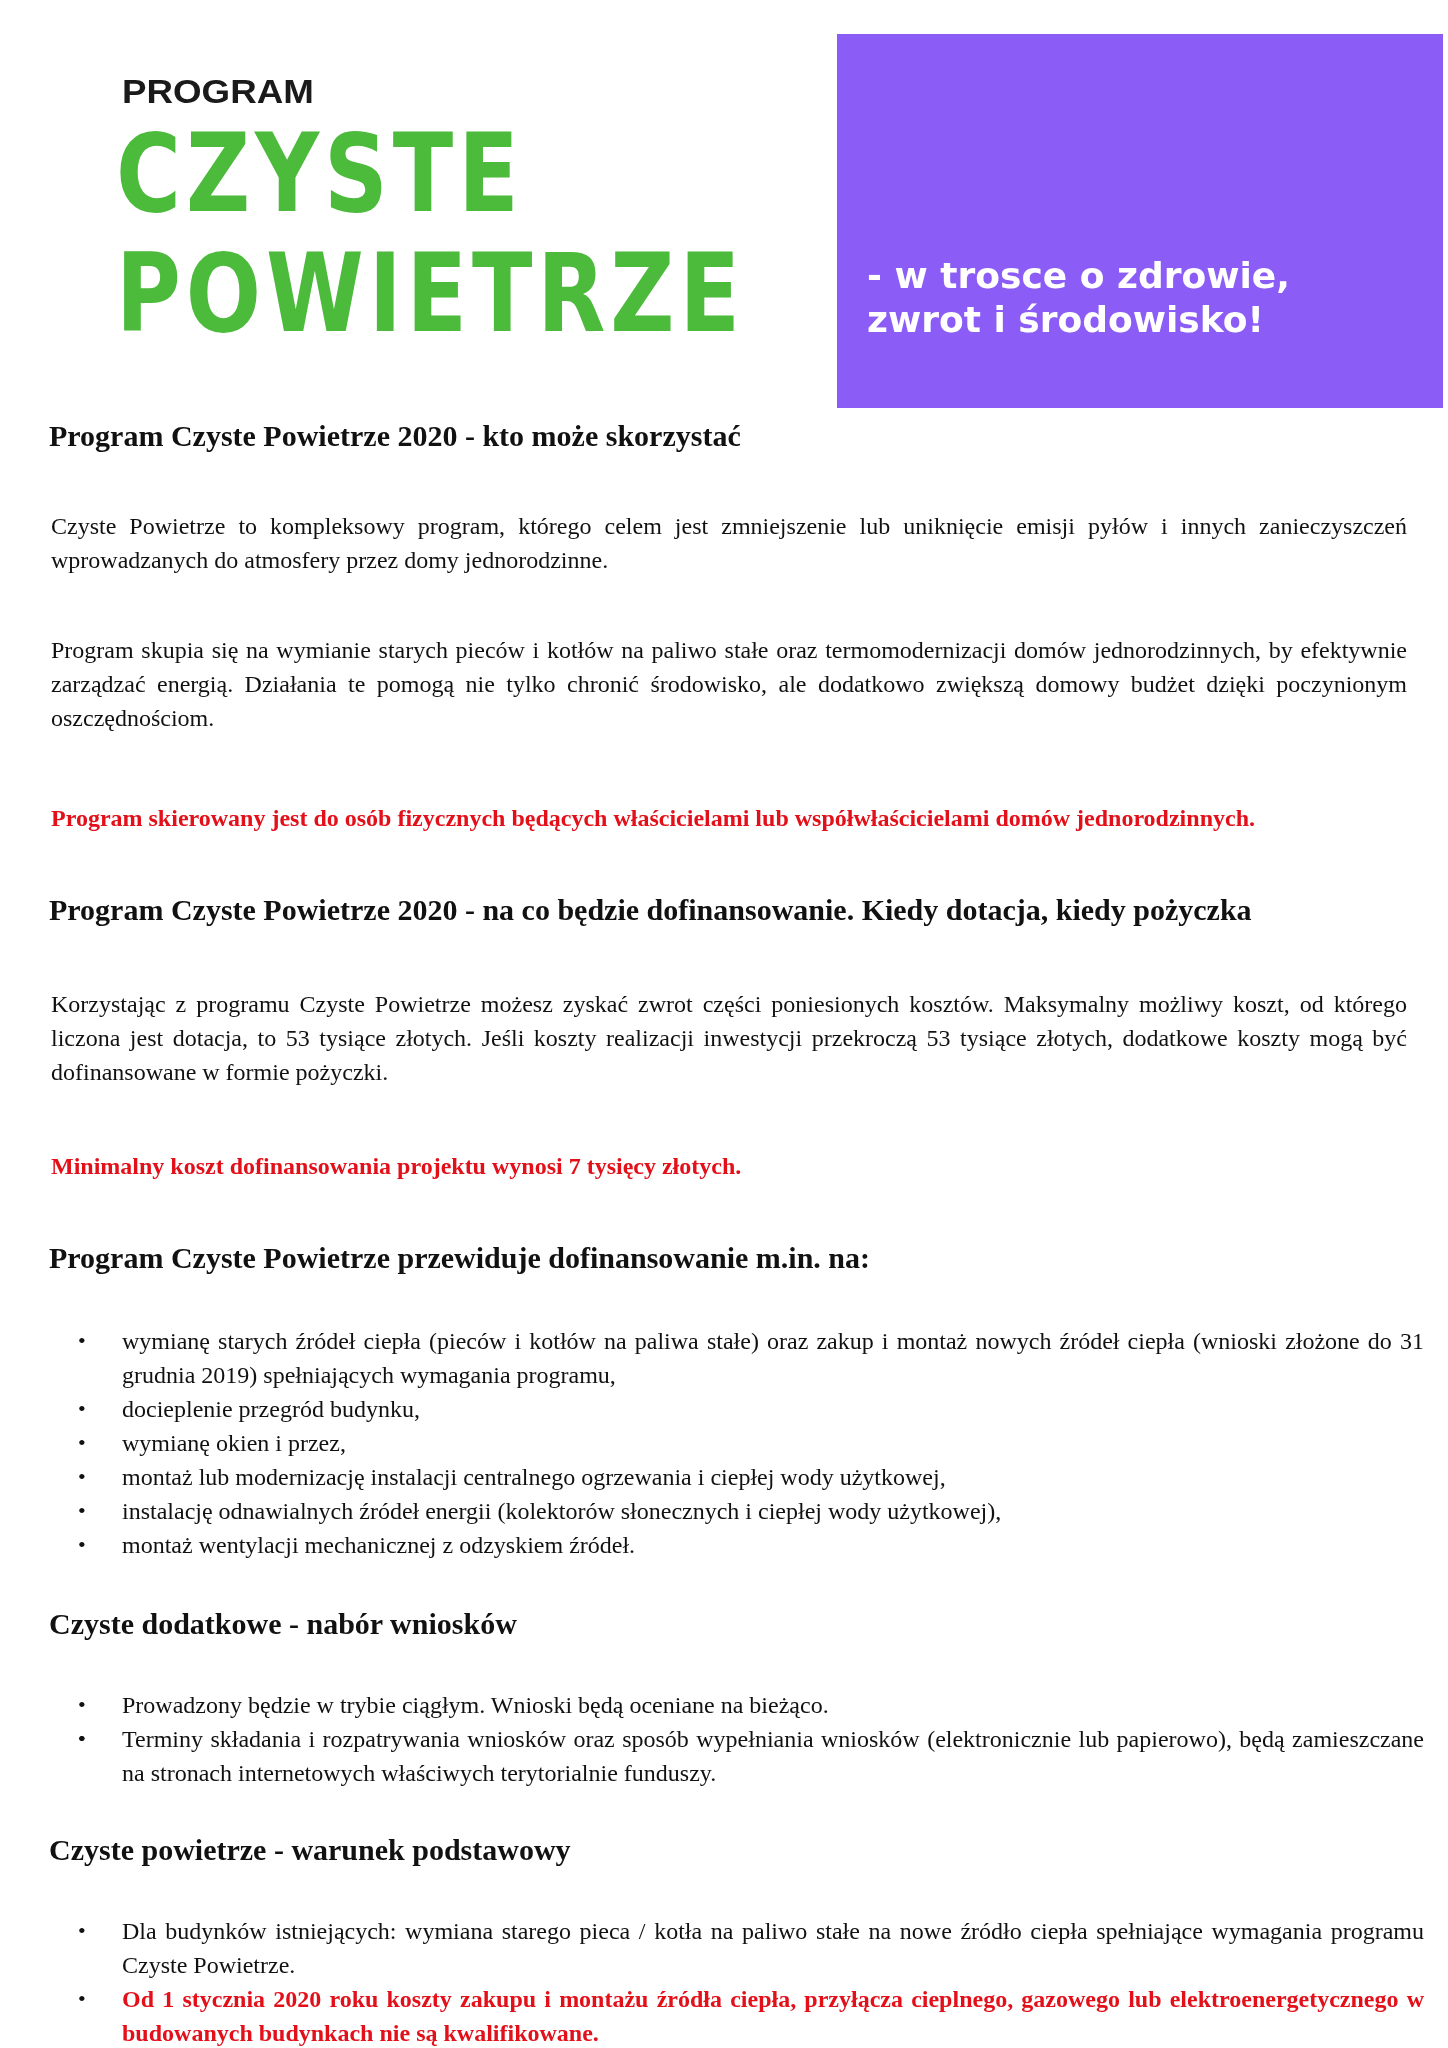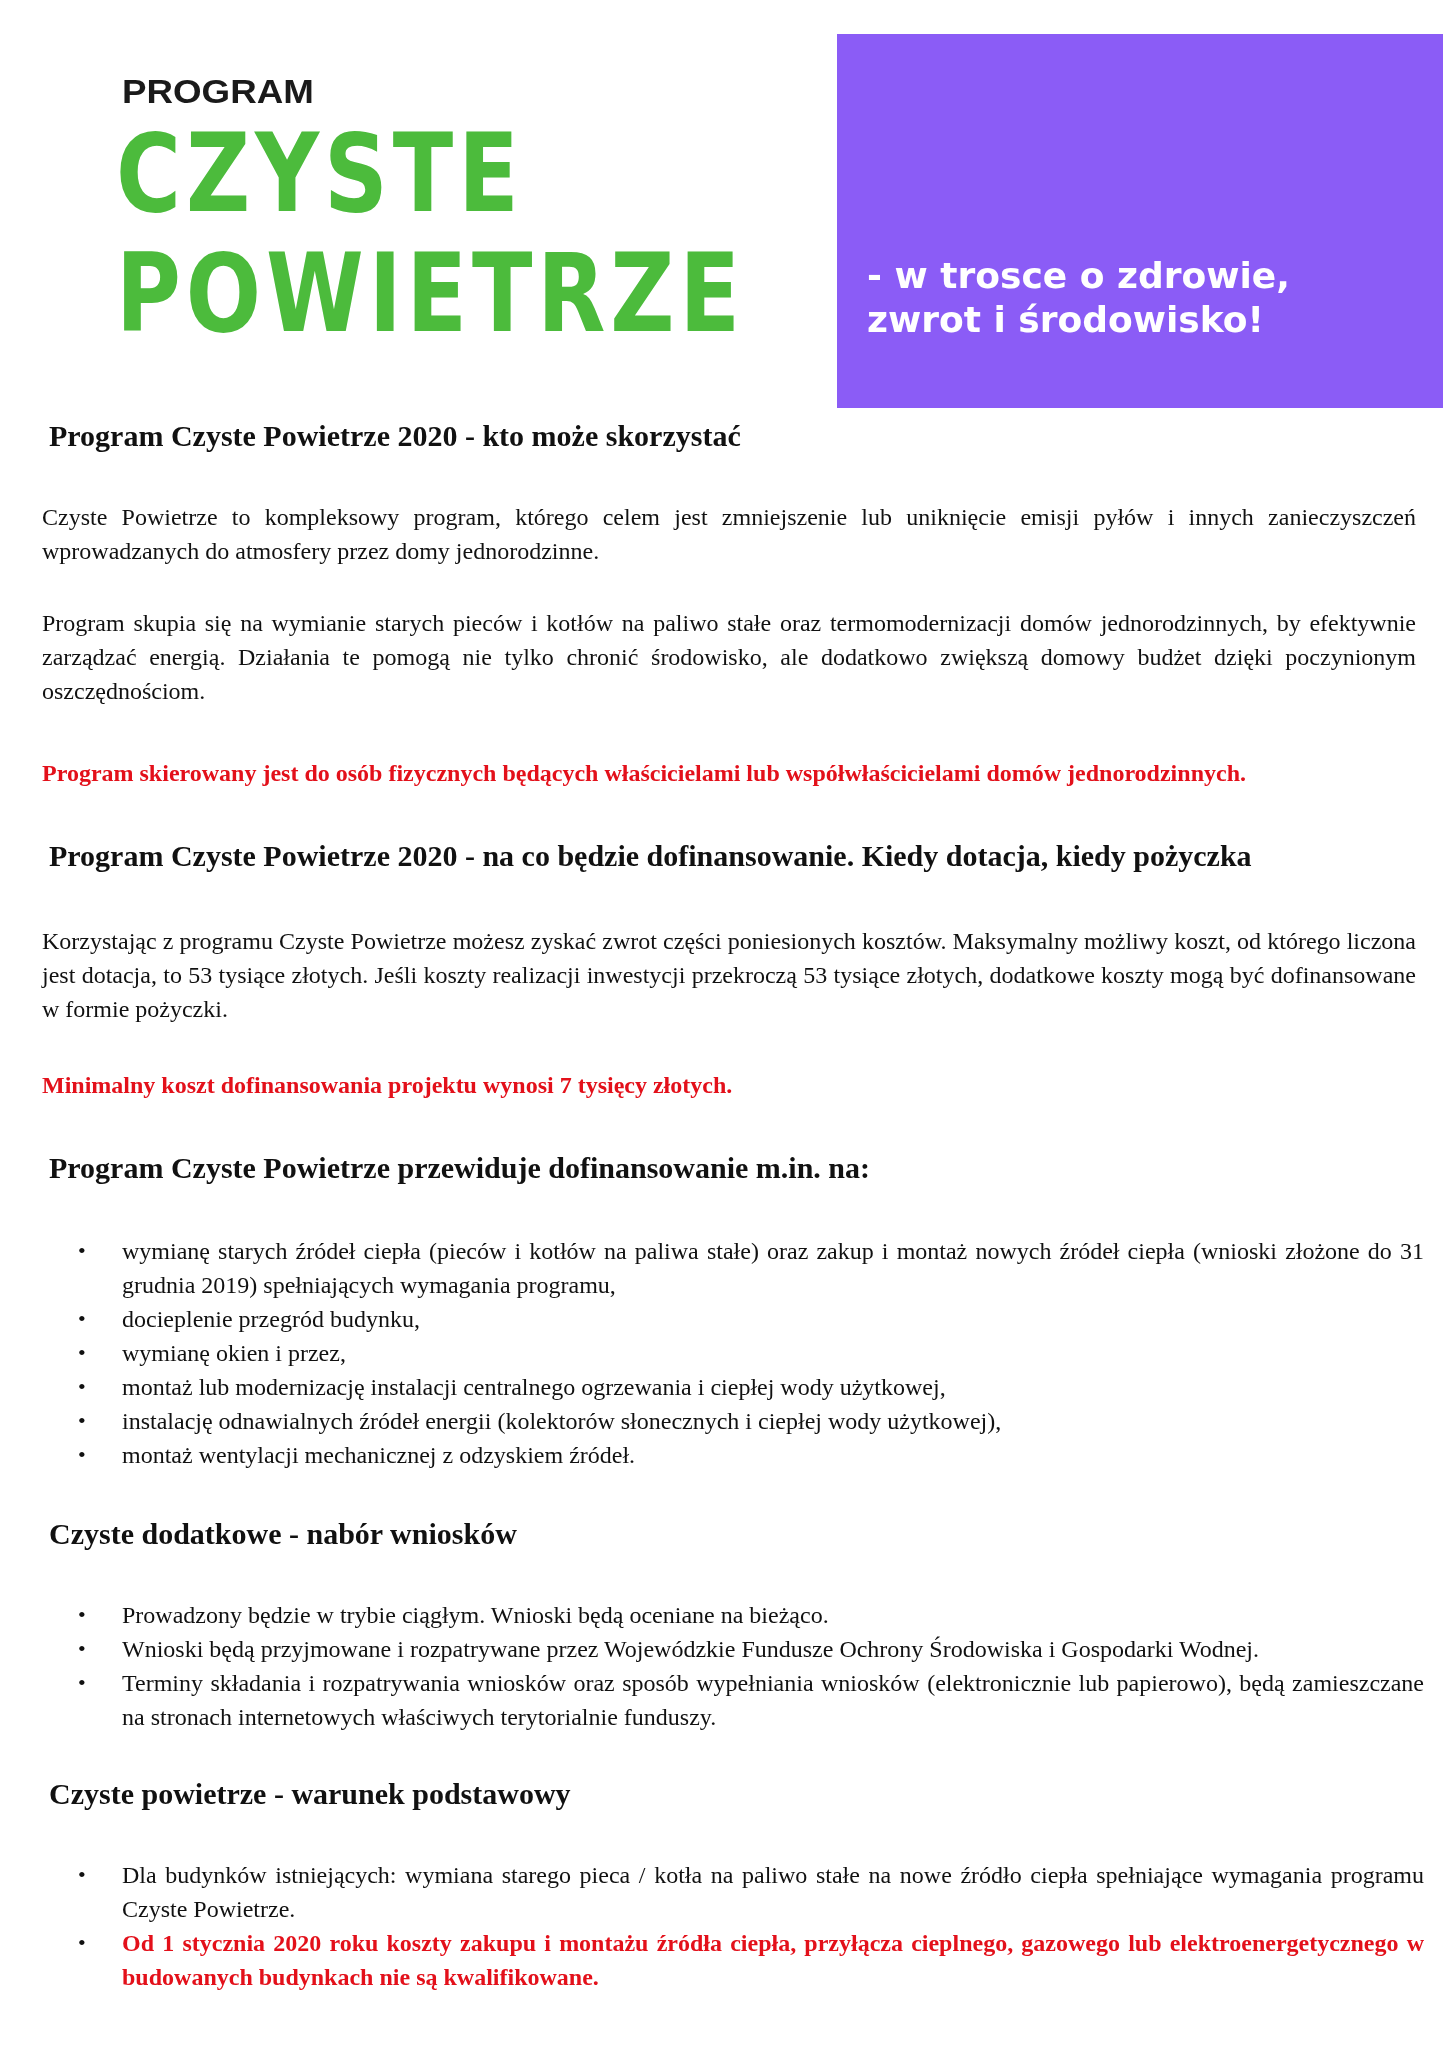--- a/index.html
+++ b/index.html
@@ -73,21 +73,21 @@
     }
     h2 {
       font-family: "Liberation Serif", "DejaVu Serif", serif;
       font-weight: 700;
       font-size: 30px;
       line-height: 38px;
       margin: 15px;
       color: #111111;
     }
     p {
-      margin: 8px;
+      margin: 17px;
       font-size: 24px;
       line-height: 34px;
       text-align: justify;
     }
     .red {
       color: #e3101a;
       font-weight: 700;
     }
     ul {
       margin: 0;
@@ -168,21 +168,21 @@
     </ul>
   </section>
 
   <div class="gap-ul-h" style="height:28px"></div>
 
   <section>
     <h2>Czyste dodatkowe - nabór wniosków</h2>
     <div class="gap-h-ul" style="height:30px"></div>
     <ul>
       <li><span class="bullet">•</span><span>Prowadzony będzie w trybie ciągłym. Wnioski będą oceniane na bieżąco.</span></li>
-      <li><span class="bullet">•</span><span>Wnioski będą przyjmowane i rozpatrywane przez Wojewódzkie Fundusze Ochrony Środowiska i Gospodarki Wodnej.</span></li>
+      <li><span class="bullet">•</span></li>
       <li><span class="bullet">•</span><span>Terminy składania i rozpatrywania wniosków oraz sposób wypełniania wniosków (elektronicznie lub papierowo), będą zamieszczane na stronach internetowych właściwych terytorialnie funduszy.</span></li>
     </ul>
   </section>
 
   <div class="gap-ul-h" style="height:26px"></div>
 
   <section>
     <h2>Czyste powietrze - warunek podstawowy</h2>
     <div class="gap-h-ul" style="height:30px"></div>
     <ul>

